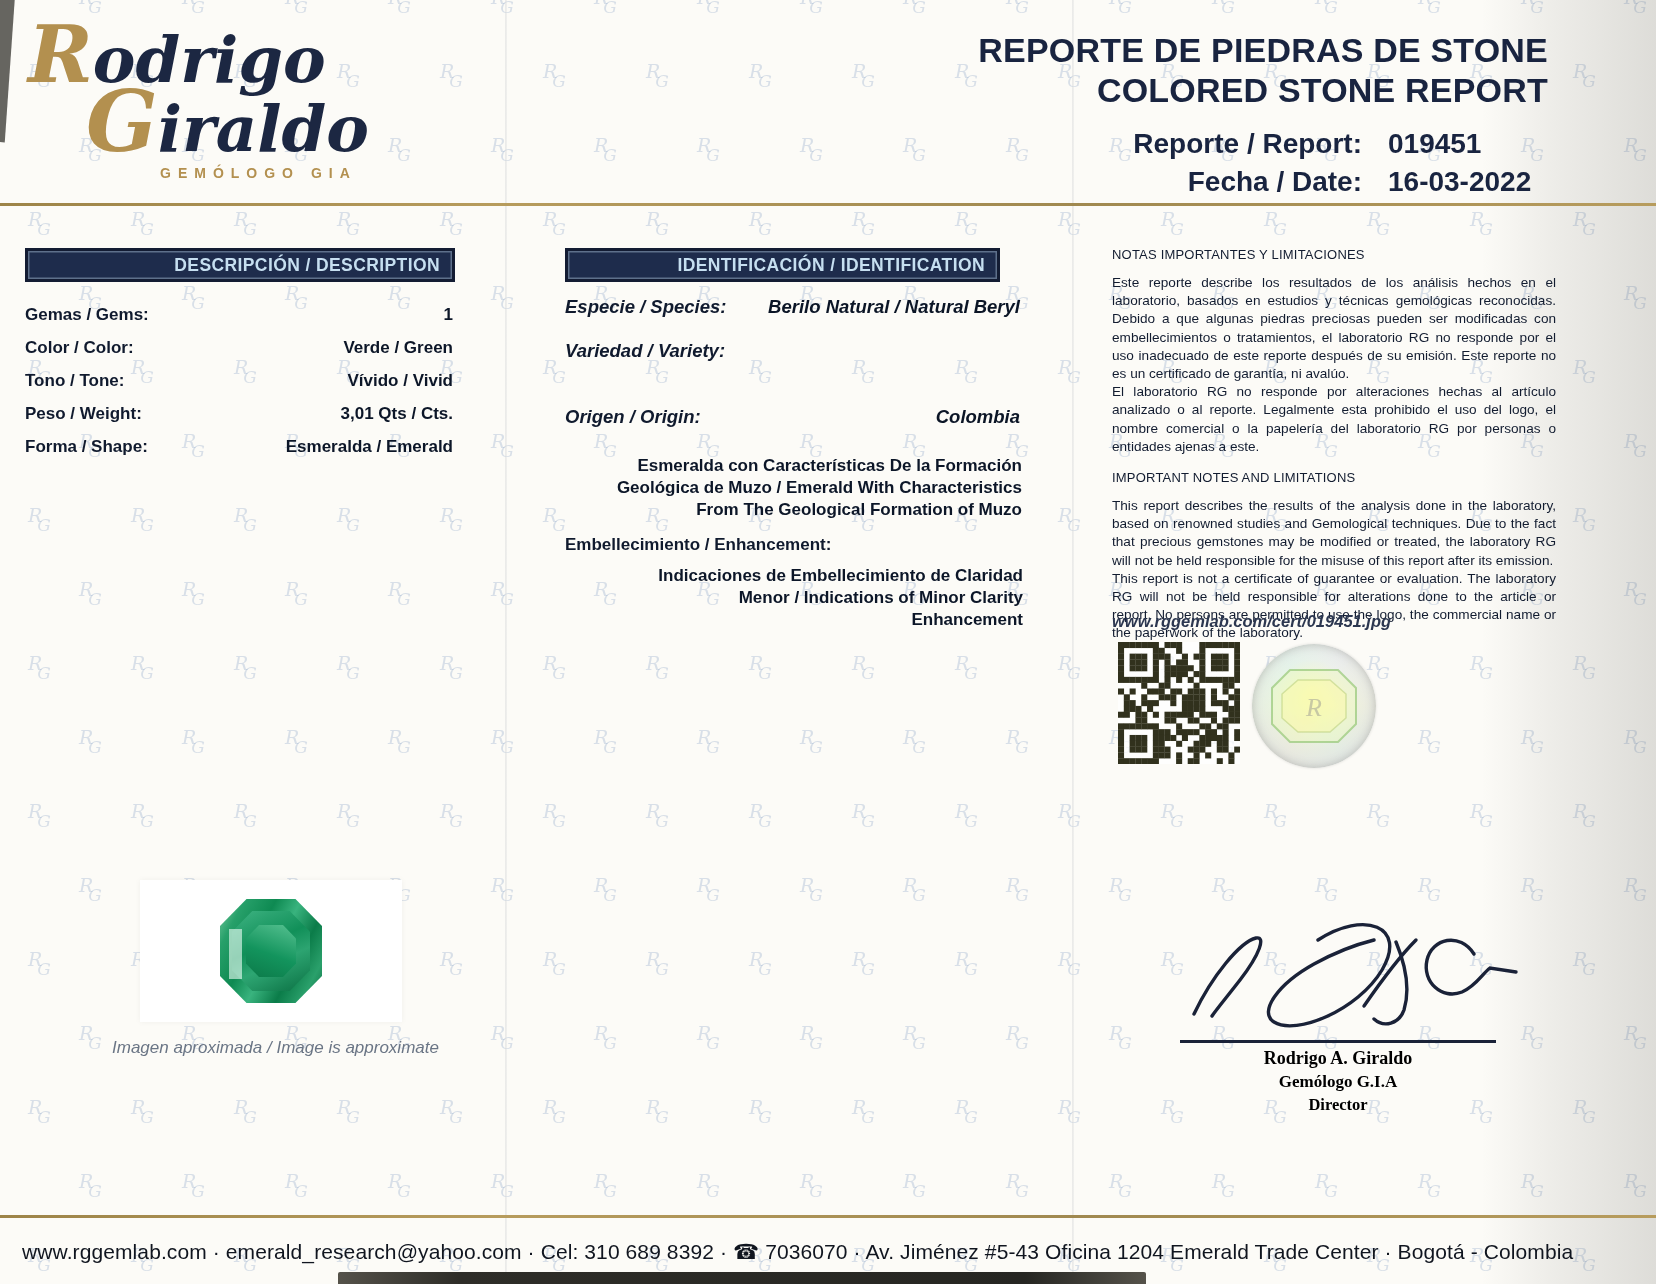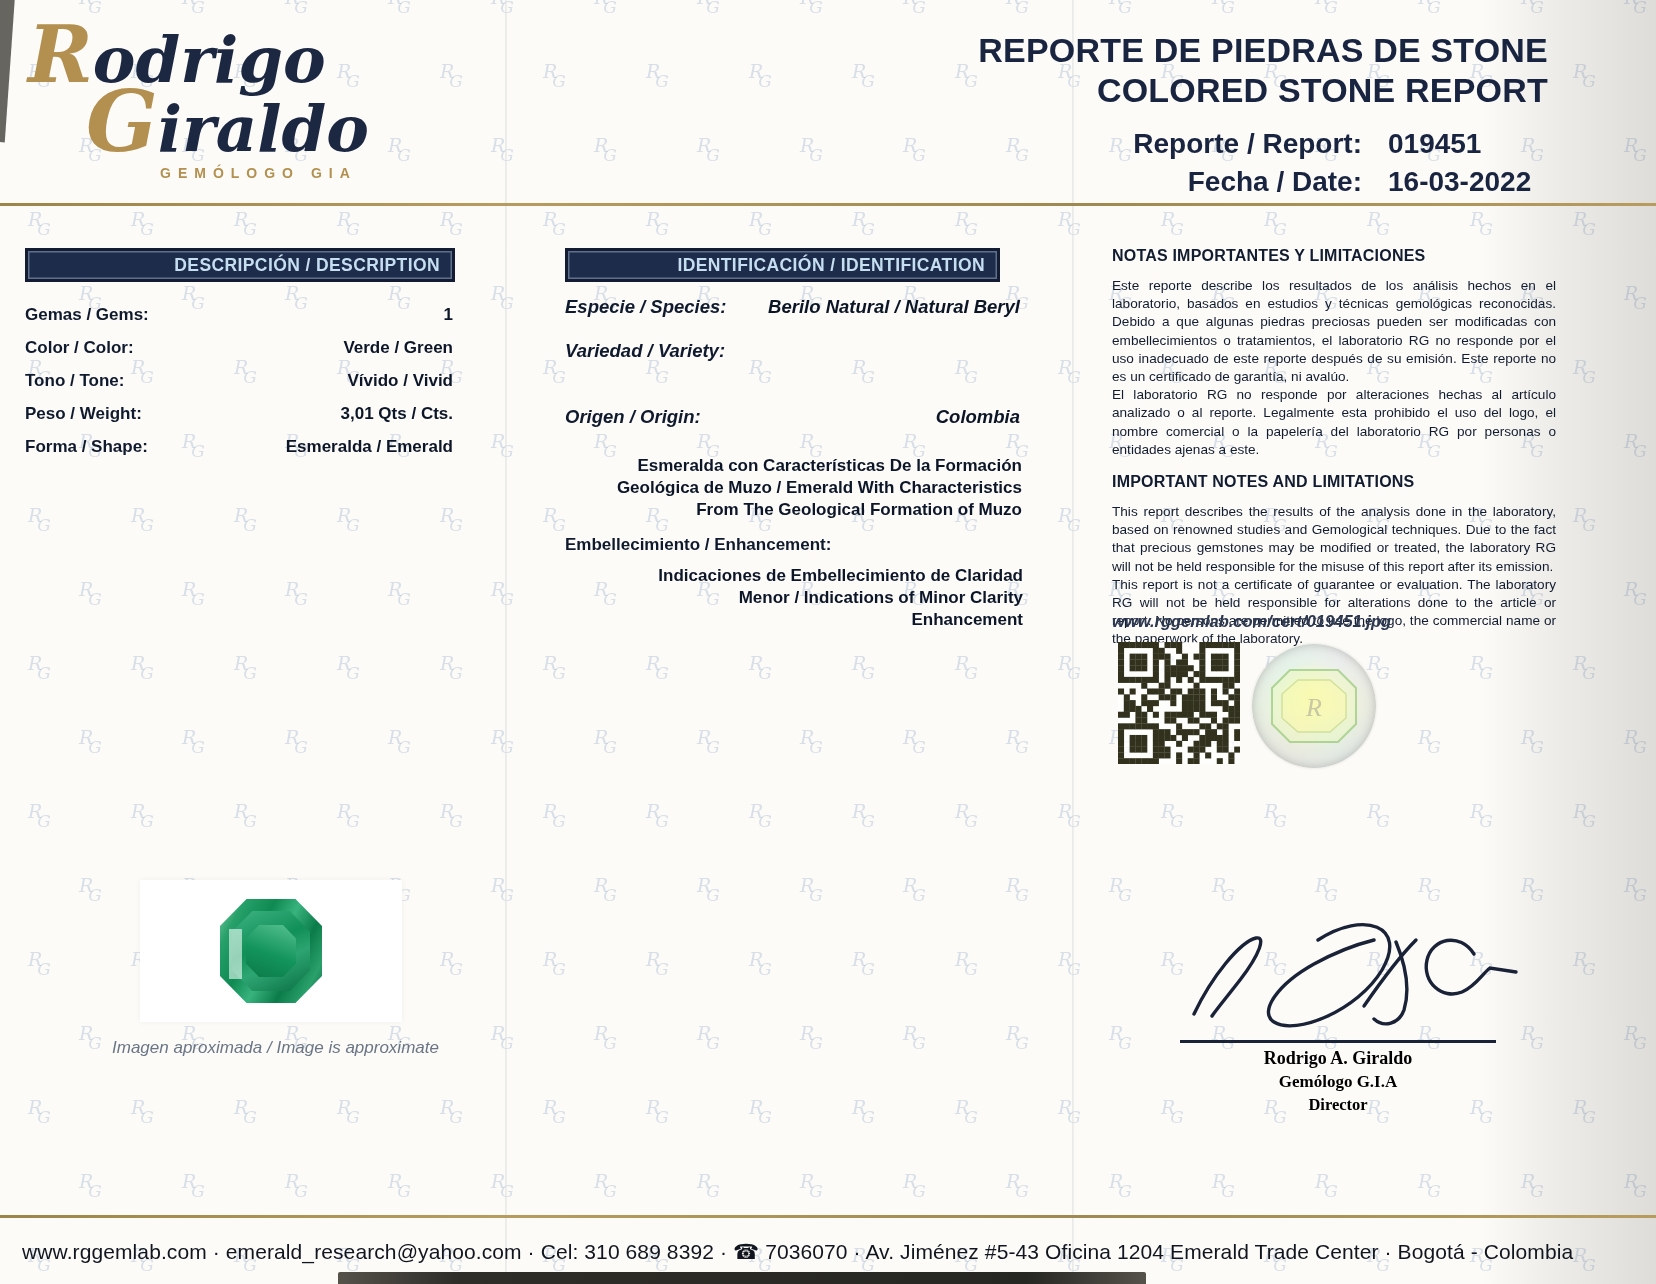--- a/index.html
+++ b/index.html
@@ -85,21 +85,21 @@
   .idrow .val{font-weight:700;color:#0b1526;text-align:right;}
   .idrow.gap{margin-top:44px;}
   .id-note{left:590px;top:455px;width:432px;font-size:17px;font-weight:700;text-align:right;
       line-height:1.28;color:#0c1628;}
   .enh-label{left:565px;top:535px;font-size:17px;font-weight:600;color:#101a2e;}
   .enh-value{left:625px;top:565px;width:398px;font-size:17px;font-weight:700;text-align:right;
       line-height:1.3;color:#0c1628;}
 
   
   .notes{left:1112px;top:247px;width:444px;color:#121c30;}
-  .ntitle{font-size:16px;font-weight:700;letter-spacing:.2px;margin-bottom:12px;}
+  .ntitle{font-size:13px;font-weight:400;letter-spacing:.2px;margin-bottom:12px;}
   .nbody{font-size:13.6px;line-height:1.34;text-align:justify;white-space:pre-line;margin-bottom:14px;}
   .cert-url{left:1112px;top:612px;font-size:16.5px;font-style:italic;font-weight:600;color:#2c3750;}
   .qr{left:1118px;top:642px;width:122px;height:122px;}
   .seal{left:1252px;top:644px;width:124px;height:124px;border-radius:50%;position:absolute;
       background:
         radial-gradient(circle at 48% 42%,rgba(255,255,190,.9) 0%,rgba(240,250,235,.55) 38%,rgba(225,228,230,.85) 75%,rgba(205,208,212,.9) 100%),
         conic-gradient(from 210deg,#f1e6c8,#e4efd2,#d7e9e6,#e9e2ee,#f5eccc,#e0eed6,#f1e6c8);
       box-shadow:inset 0 0 10px rgba(120,120,110,.4),0 0 3px rgba(0,0,0,.12);overflow:hidden;}
   .seal svg{position:absolute;inset:0;}
 

